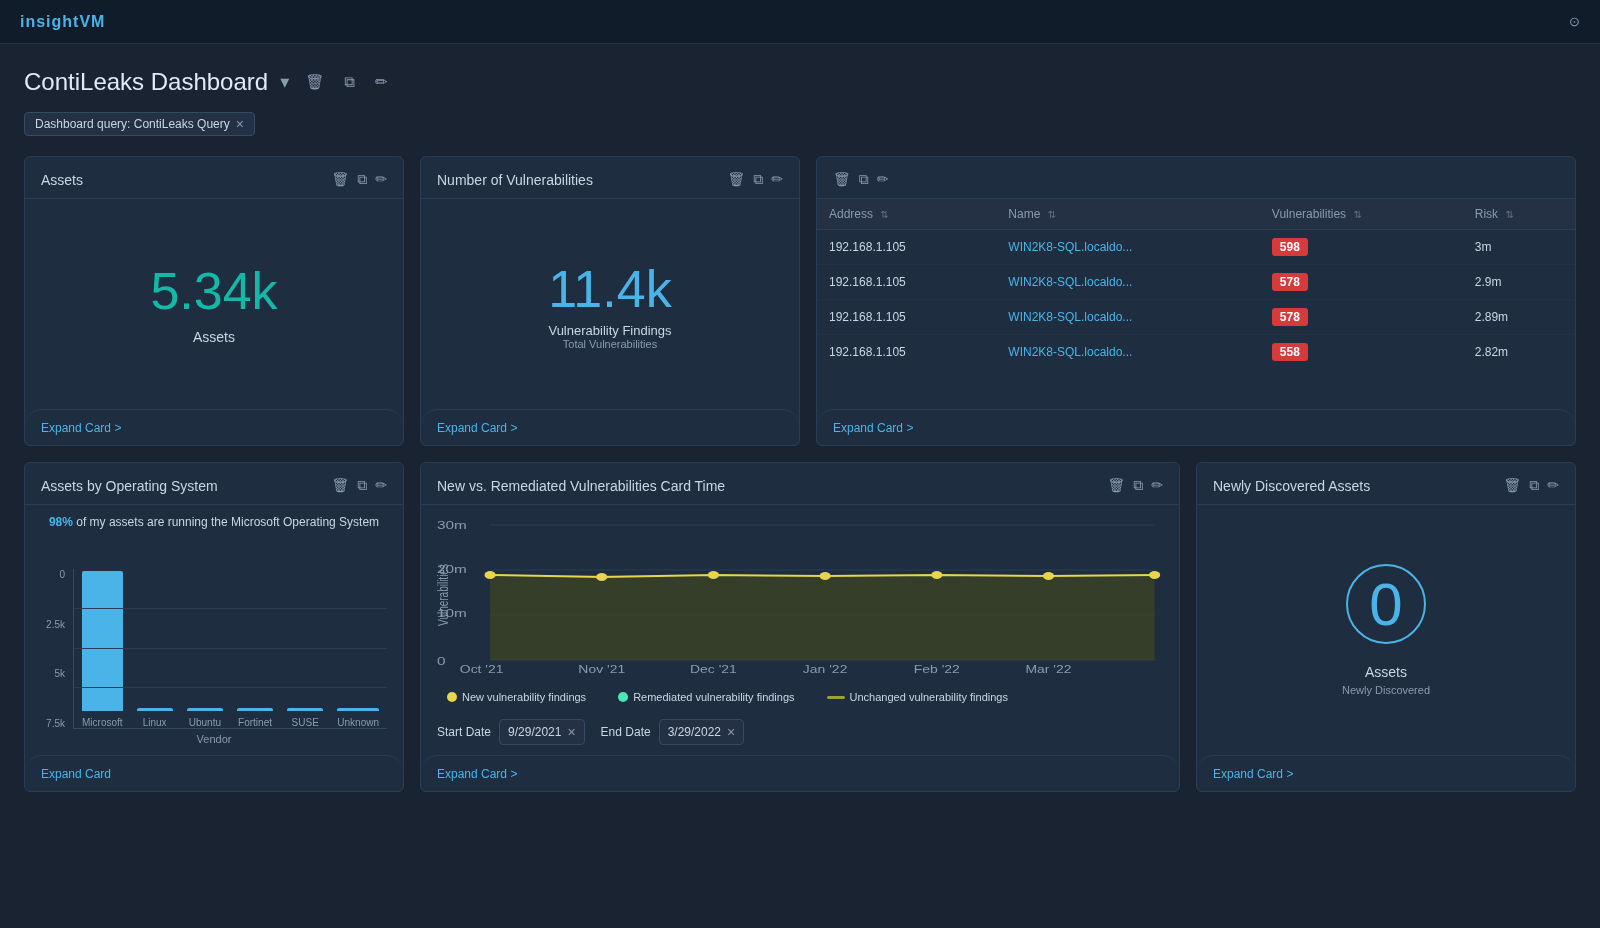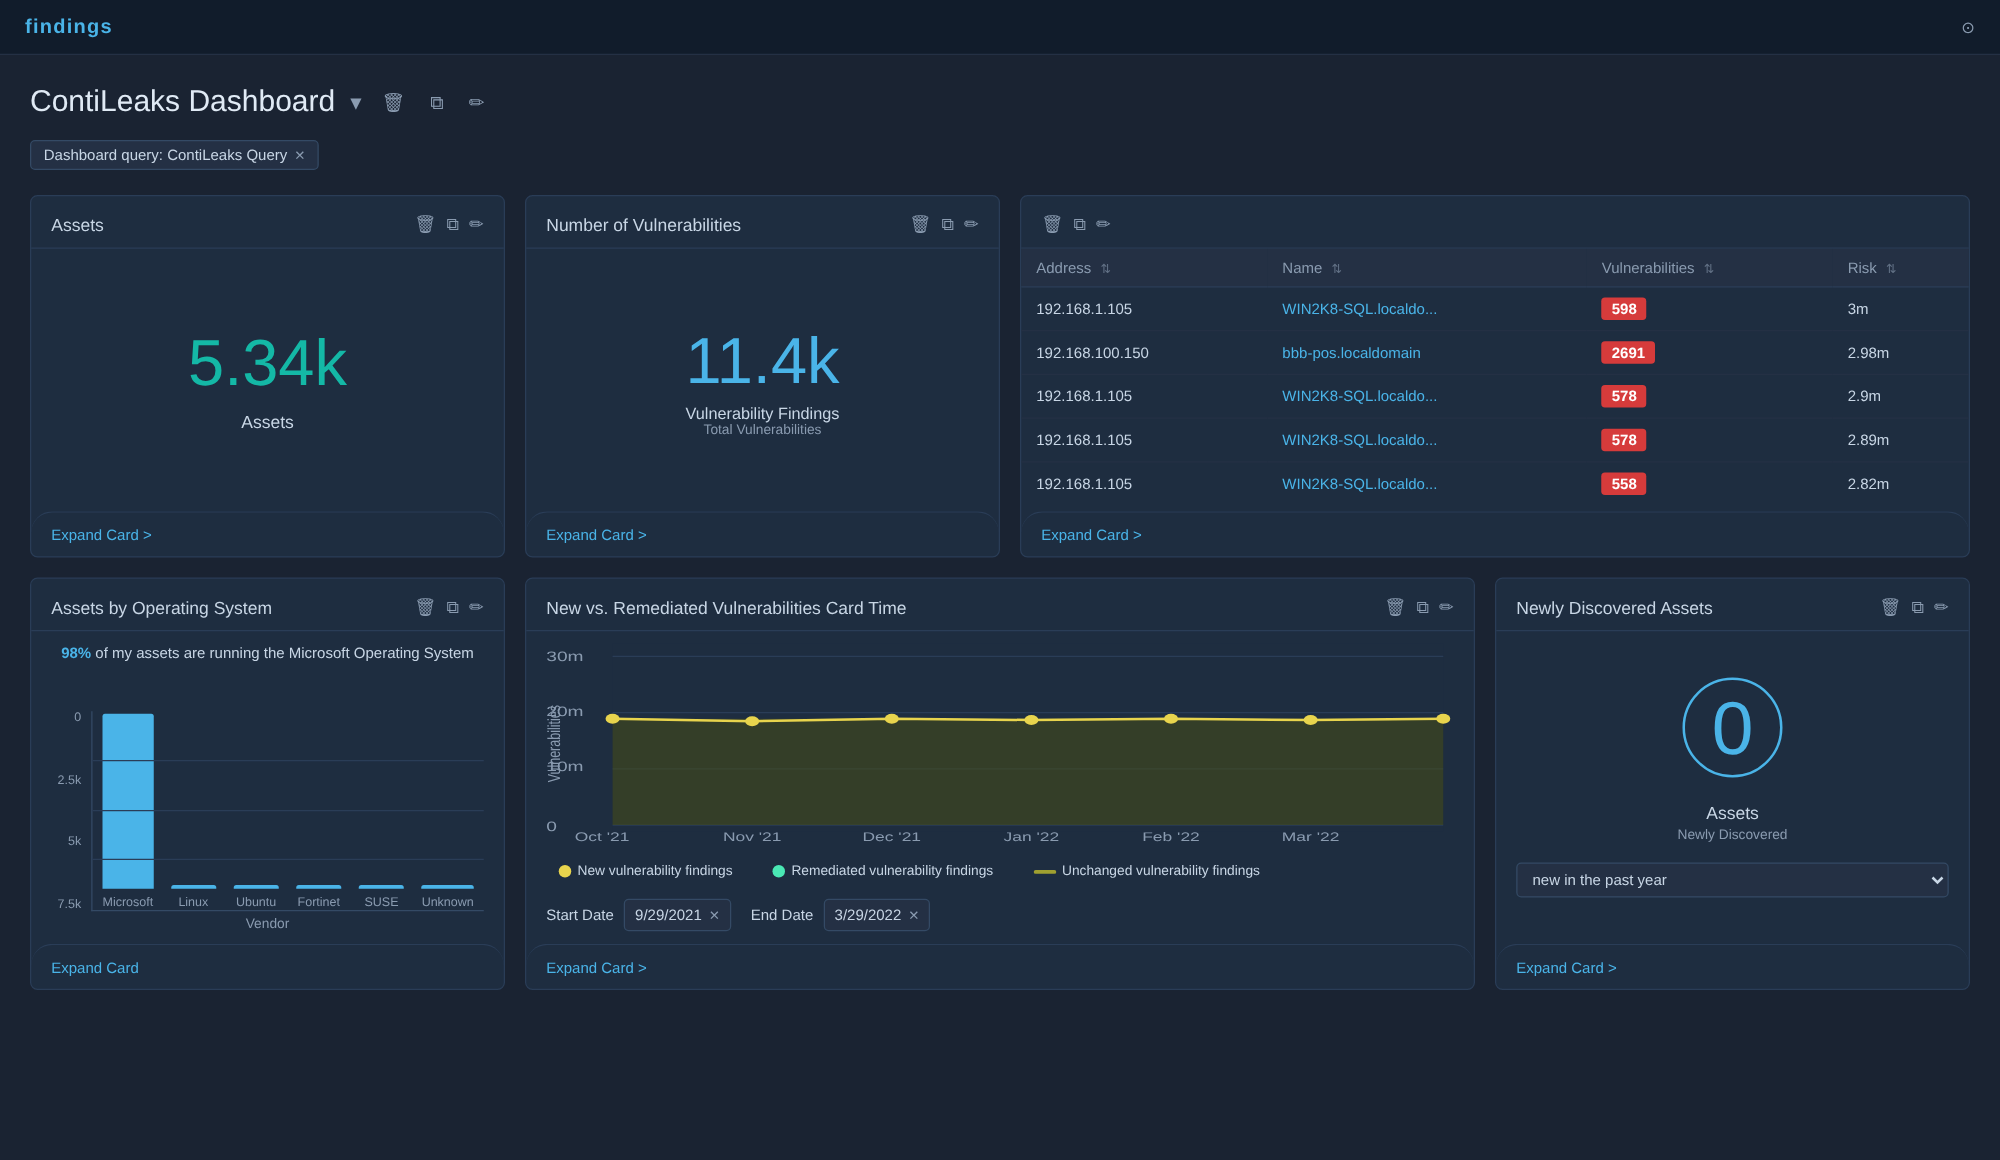--- a/index.html
+++ b/index.html
@@ -363,21 +363,21 @@
       padding: 5px 8px;
       cursor: pointer;
       width: 100%;
       margin-top: 16px;
     }
   </style>
 </head>
 <body>
 
 <header class="header">
-  <span class="logo">findings</span>
+  <span class="logo">insightVM</span>
   <div class="header-right">
     <span>⊙</span>
   </div>
 </header>
 
 <main class="main">
 
   <div class="dash-title-row">
     <h1 class="dash-title">ContiLeaks Dashboard</h1>
     <span class="dash-title-chevron">▾</span>
@@ -452,26 +452,20 @@
               <th>Vulnerabilities <span class="sort-arrows">⇅</span></th>
               <th>Risk <span class="sort-arrows">⇅</span></th>
             </tr>
           </thead>
           <tbody id="risk-table-body">
           <tr>
     <td>192.168.1.105</td>
     <td><a class="risk-link" href="#">WIN2K8-SQL.localdo...</a></td>
     <td><span class="vuln-badge">598</span></td>
     <td>3m</td>
-  </tr>
-              <tr>
-    <td>192.168.100.150</td>
-    <td><a class="risk-link" href="#">bbb-pos.localdomain</a></td>
-    <td><span class="vuln-badge">2691</span></td>
-    <td>2.98m</td>
   </tr>
               <tr>
     <td>192.168.1.105</td>
     <td><a class="risk-link" href="#">WIN2K8-SQL.localdo...</a></td>
     <td><span class="vuln-badge">578</span></td>
     <td>2.9m</td>
   </tr>
               <tr>
     <td>192.168.1.105</td>
     <td><a class="risk-link" href="#">WIN2K8-SQL.localdo...</a></td>
@@ -656,22 +650,20 @@
         <div class="card-header-icons">
           <span>🗑</span>
           <span>⧉</span>
           <span>✏</span>
         </div>
       </div>
       <div class="card-body">
         <div class="newly-zero">0</div>
         <div class="big-label">Assets</div>
         <div style="font-size:11px; color:#8a9bb0; margin-top:4px;">Newly Discovered</div>
-        <select class="newly-select">
-        <option value="new in the past year">new in the past year</option><option value="new in the past month">new in the past month</option><option value="new in the past week">new in the past week</option></select>
       </div>
       <div class="card-footer">
         <a class="expand-link" href="#">Expand Card &gt;</a>
       </div>
     </div>
 
   </div>
 
 </main>
 

